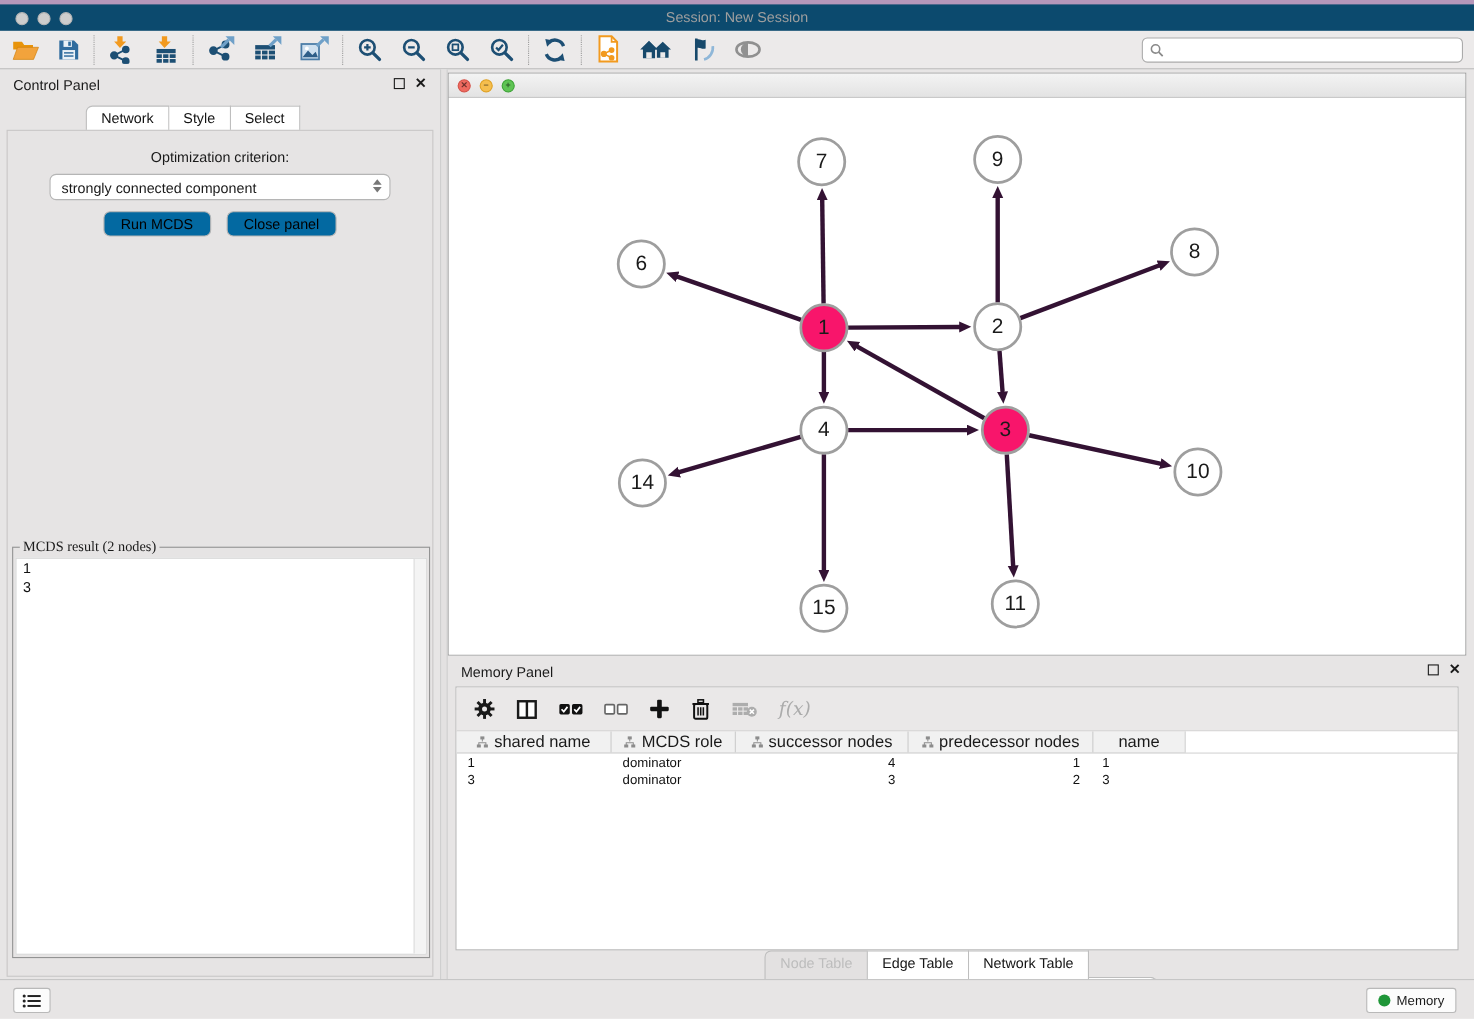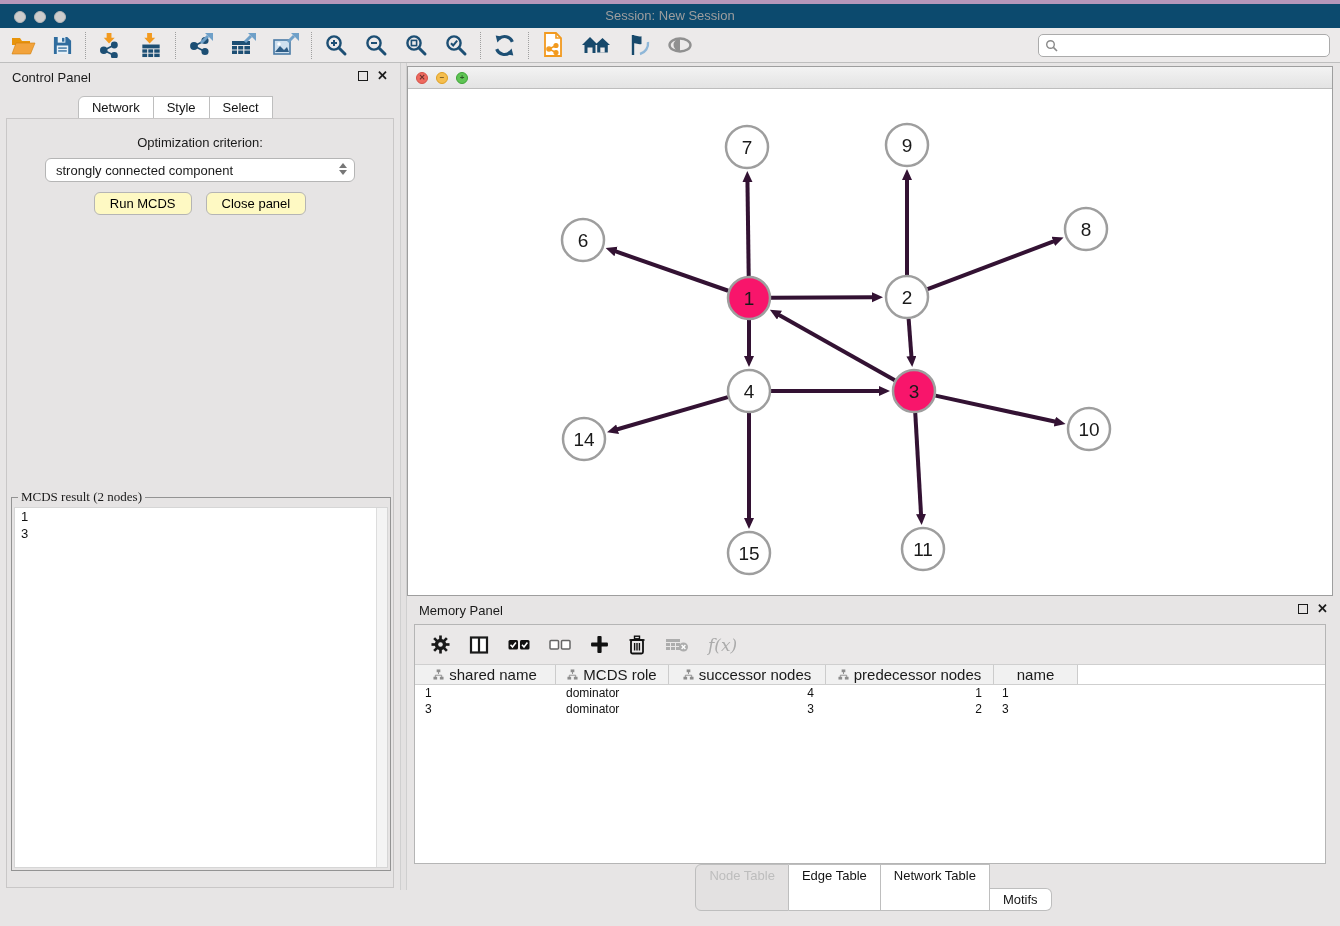--- a/index.html
+++ b/index.html
@@ -46,21 +46,21 @@
     background:#E6E4E4; border:1px solid #C9C7C7; }
   .opt-label { position:absolute; top:16px; left:0; width:100%; text-align:center; font-size:13px; }
   .dropdown { position:absolute; left:38px; top:39px; width:310px; height:24px; background:#fff;
     border:1px solid #B5B5B5; border-radius:6px; font-size:13px; display:flex; align-items:center;
     padding-left:10px; }
   .dd-arrows { position:absolute; right:7px; top:4px; display:flex; flex-direction:column; gap:2px; }
   .dd-arrows i { display:block; width:0; height:0; border-left:4px solid transparent; border-right:4px solid transparent; }
   .dd-up { border-bottom:5px solid #777; }
   .dd-down { border-top:5px solid #777; }
   .btn-row { position:absolute; top:73px; left:0; width:100%; display:flex; justify-content:center; gap:14px; }
-  .btn { background:#fef9c3; border:1px solid #B5B5B5; border-radius:6px; font-size:13px;
+  .btn { background:#0369a1; border:1px solid #B5B5B5; border-radius:6px; font-size:13px;
     padding:3px 15px; line-height:15px; font-family:"Liberation Sans",sans-serif; }
   .groupbox { position:absolute; left:4px; top:378px; width:380px; height:374px; border:1px solid #939393; }
   .gb-legend { position:absolute; top:-9px; left:6px; background:#E6E4E4; padding:0 3px; font-size:13px;font-family:Liberation Serif, serif; }
   .gb-text { position:absolute; left:2px; top:9px; right:2px; bottom:2px; background:#fff;
     border:1px solid #D6D6D6; overflow:hidden; }
   .gb-scroll { position:absolute; right:0; top:0; bottom:0; width:11px; background:#F4F4F4; border-left:1px solid #DDDDDD; }
   .gb-line { font-size:13px; line-height:17px; padding-left:6px; color:#111; }
   .gb-line:first-child { margin-top:2px; }
   .splitter-v { position:absolute; left:400px; top:63px; width:7px; height:827px;
     background:#E3E1E1; border-left:1px solid #CFCFCF; border-right:1px solid #CFCFCF; }
@@ -557,14 +557,34 @@
         </div>
     </div>
     <div class="tp-tabs tabs" id="tp-tabs">
         <div class="tab selected">Node Table</div>
         <div class="tab">Edge Table</div>
         <div class="tab">Network Table</div>
         <div class="tab">Motifs</div>
       </div>
   </div>
 
+  <div class="status-bar">
+    <div class="list-btn">
+      <span class="ticon">
+        <svg width="18" height="14" viewBox="0 0 18 14">
+            <g fill="#222">
+              <circle cx="2" cy="2.5" r="1.4"></circle>
+              <circle cx="2" cy="7" r="1.4"></circle>
+              <circle cx="2" cy="11.5" r="1.4"></circle>
+              <rect x="5" y="1.6" width="12" height="1.8"></rect>
+              <rect x="5" y="6.1" width="12" height="1.8"></rect>
+              <rect x="5" y="10.6" width="12" height="1.8"></rect>
+            </g>
+          </svg>
+      </span>
+    </div>
+    <div class="memory-btn">
+      <span class="mem-dot"></span>
+      <span>Memory</span>
+    </div>
+  </div>
 
 </div>
 
 </body></html>

